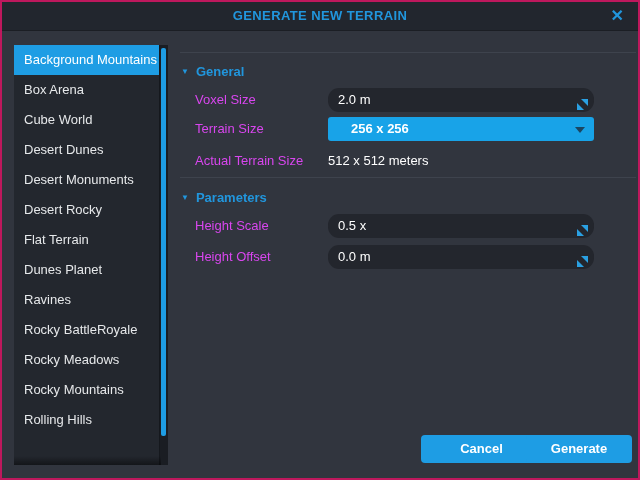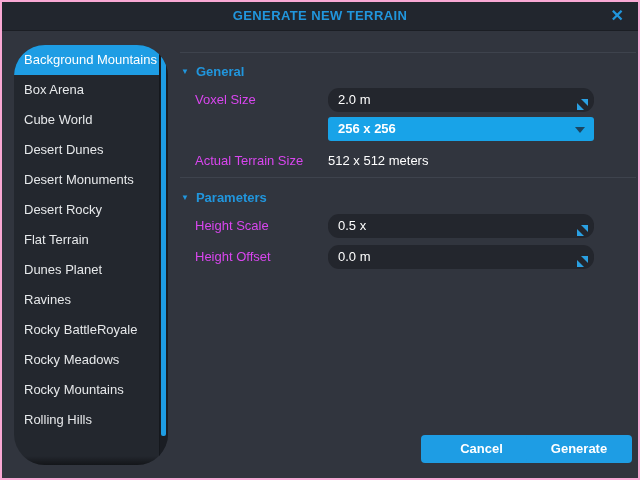--- a/index.html
+++ b/index.html
@@ -1,38 +1,38 @@
 <!DOCTYPE html>
 <html><head>
 <meta charset="utf-8">
 <style>
   html,body{margin:0;padding:0;background:#000;}
   body{font-family:"Liberation Sans", sans-serif; -webkit-font-smoothing:antialiased;}
   .window{
     position:relative; width:640px; height:480px; box-sizing:border-box;
-    background:#31353e; border:2px solid #f9a8d4; overflow:hidden;
+    background:#31353e; border:2px solid #be185d; overflow:hidden;
   }
   
   .titlebar{
     position:absolute; left:0; top:0; right:0; height:28px;
     background:#22262e; border-bottom:1px solid #1b1e24;
   }
   .titlebar .title{
     position:absolute; left:0; right:0; top:0; height:28px; line-height:28px;
     text-align:center; font-size:13px; font-weight:bold; letter-spacing:.4px;
     color:#2196dd;
   }
   .close-btn{
     position:absolute; right:10px; top:0; height:28px; line-height:27px;
     color:#2196dd; font-size:16px; font-weight:bold; cursor:pointer; padding:0 4px;
   }
   
   .sidebar{
     position:absolute; left:12px; top:43px; width:154px; height:420px;
-    background:#23272e; overflow:hidden;border-radius:31px;
+    background:#23272e; overflow:hidden;
   }
   .sidebar::after{
     content:""; position:absolute; left:0; right:7px; bottom:0; height:9px;
     background:linear-gradient(to bottom, rgba(0,0,0,0), rgba(0,0,0,.45));
     pointer-events:none;
   }
   .side-list{position:absolute; left:0; top:0; right:8px;}
   .side-item{
     height:30px; line-height:30px; padding-left:10px; font-size:13px;
     color:#e6e8ea; white-space:nowrap; overflow:hidden; cursor:pointer;
@@ -64,21 +64,21 @@
     background:#23262d; border-radius:11px; color:#ffffff; font-size:13px;
     line-height:24px; padding-left:10px; cursor:ew-resize;
   }
   .field .drag-icon{
     position:absolute; right:6px; top:6px; width:11px; height:11px; cursor:ew-resize;
   }
   .drag-icon svg polygon{fill:#2aa0e2;}
   .dropdown{
     position:absolute; left:326px; width:266px; height:24px; box-sizing:border-box;
     background:#18a3e8; border-radius:3px; color:#ffffff; font-size:13px; font-weight:bold;
-    line-height:24px; padding-left:10px; cursor:pointer;
+    line-height:24px; padding-left:23px; cursor:pointer;
   }
   .dropdown .caret{
     position:absolute; right:9px; top:10px; width:0; height:0;
     border-left:5px solid transparent; border-right:5px solid transparent;
     border-top:6px solid #1b4662;
   }
   .static-value{
     position:absolute; left:326px; height:24px; line-height:24px;
     font-size:13px; color:#ffffff; white-space:nowrap;
   }
@@ -131,20 +131,21 @@
   <div class="field" style="top:86px;">
     <span>2.0 m</span>
     <span class="drag-icon">
       <svg width="11" height="11" viewBox="0 0 11 11">
           <polygon points="4,0 11,0 11,7"></polygon>
           <polygon points="0,4 0,11 7,11"></polygon>
         </svg>
     </span>
   </div>
 
+  <div class="row-label" style="top:115px;">Terrain Size</div>
   <div class="dropdown" style="top:115px;">
     <span>256 x 256</span>
     <span class="caret"></span>
   </div>
 
   <div class="row-label" style="top:147px;">Actual Terrain Size</div>
   <div class="static-value" style="top:147px;">512 x 512 meters</div>
 
   <div class="divider" style="top:175px;"></div>
   <div class="section-header" style="top:183px;">

